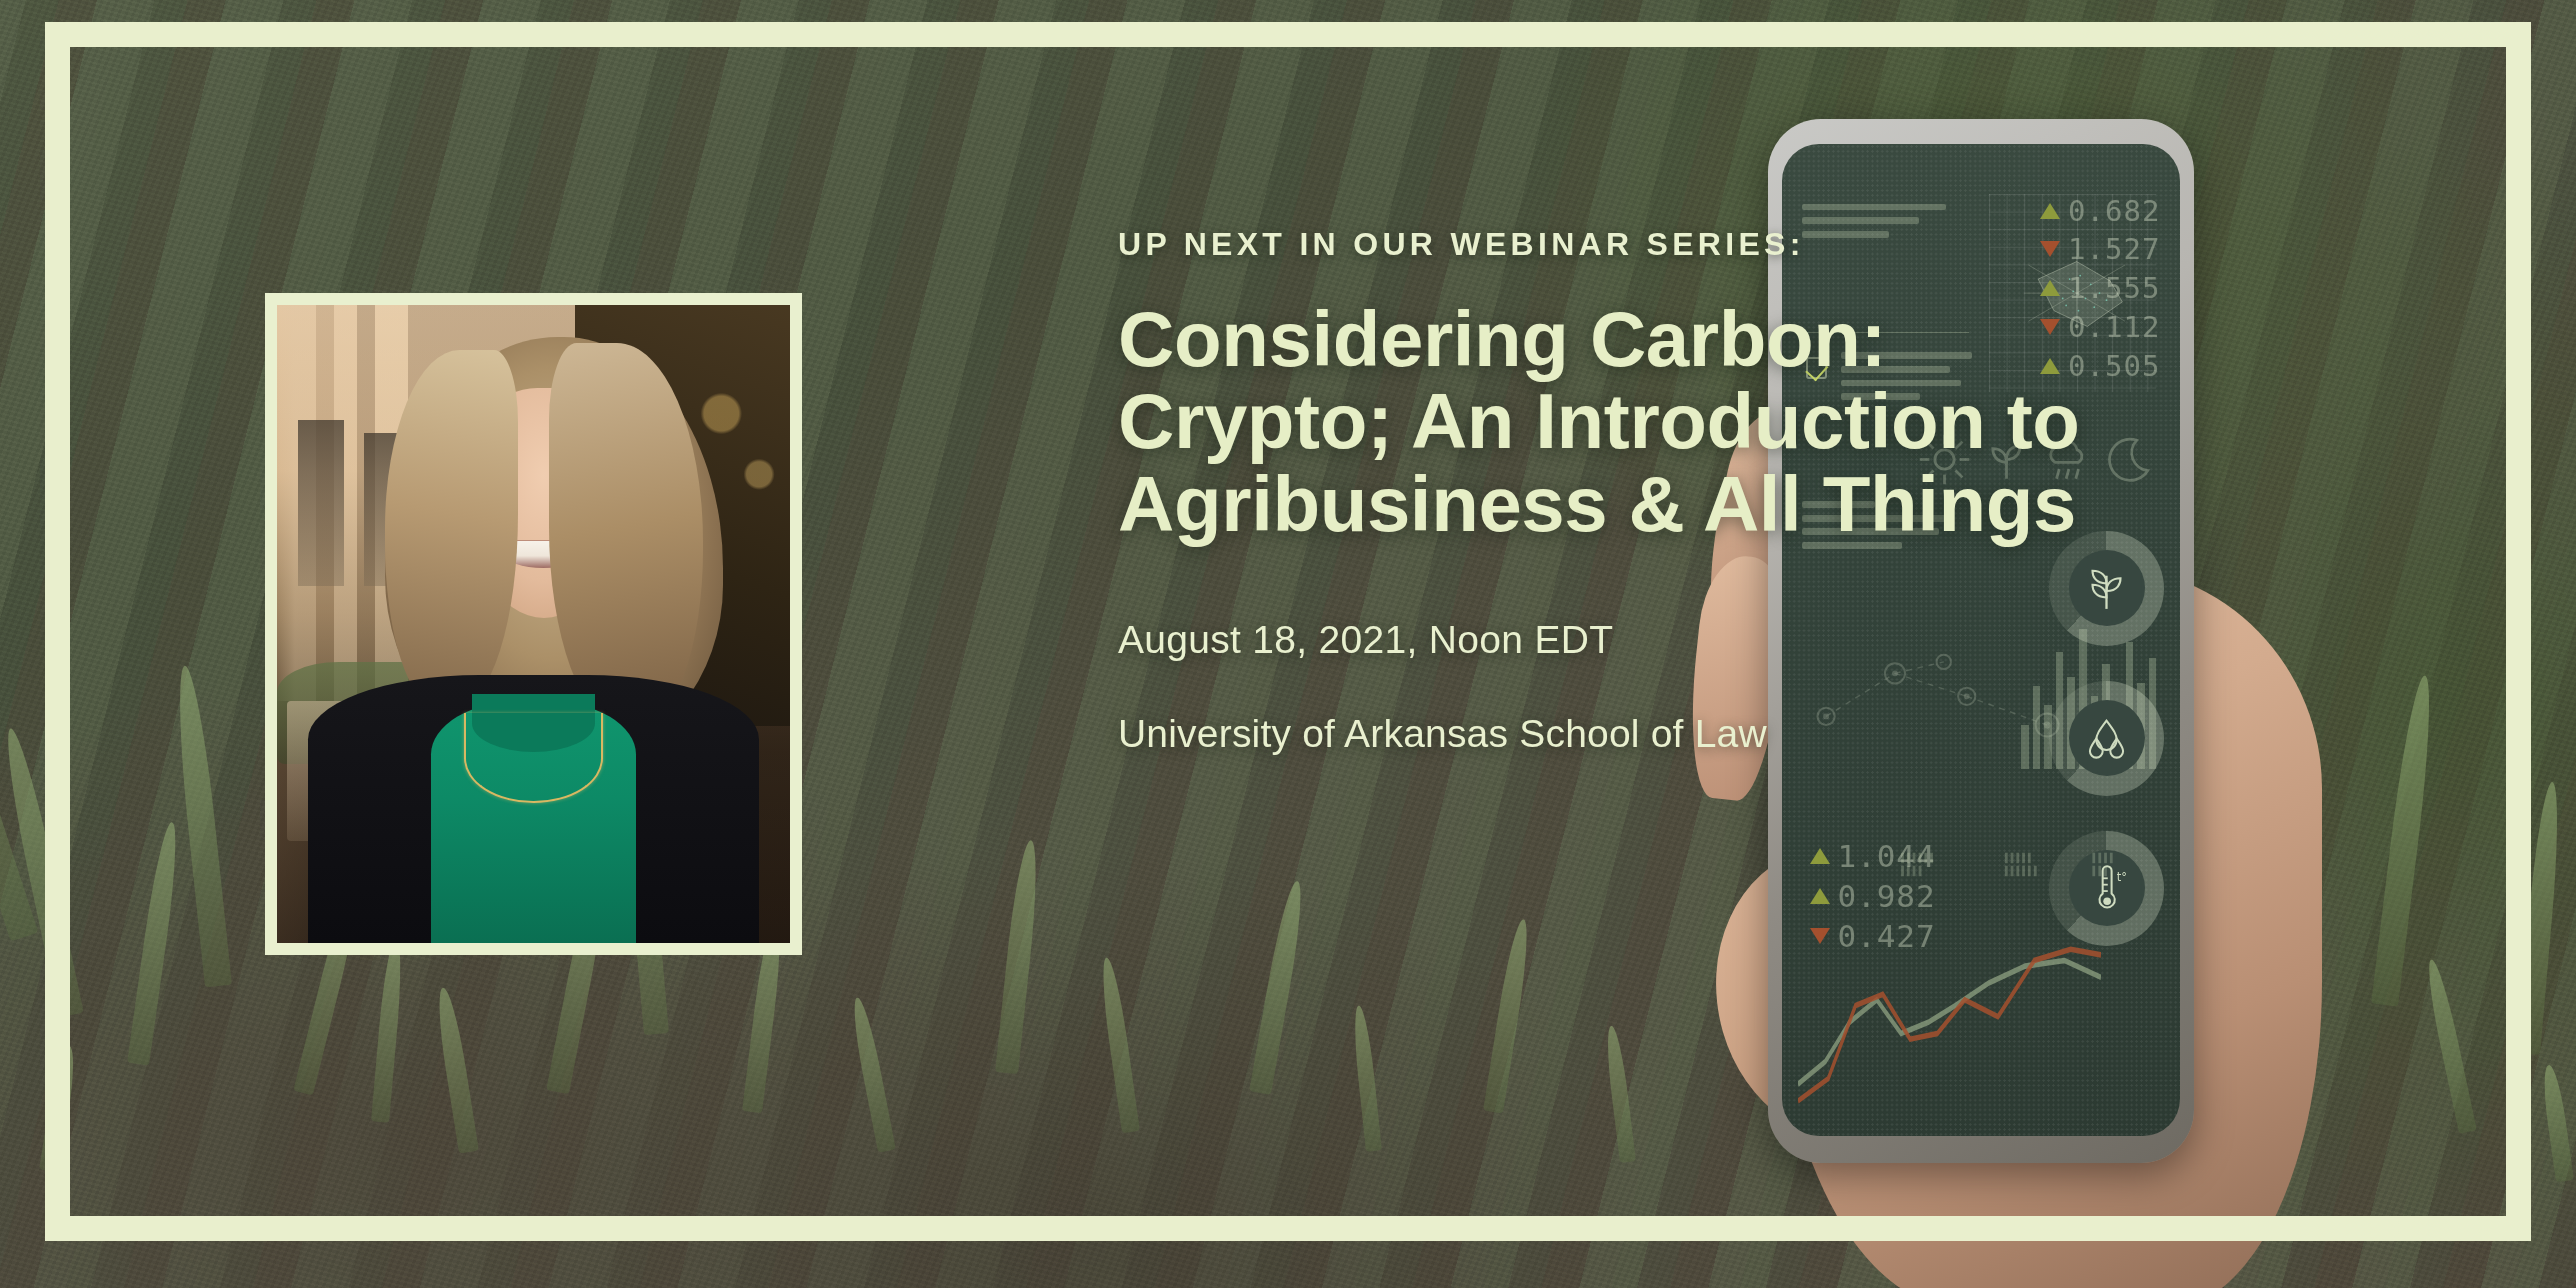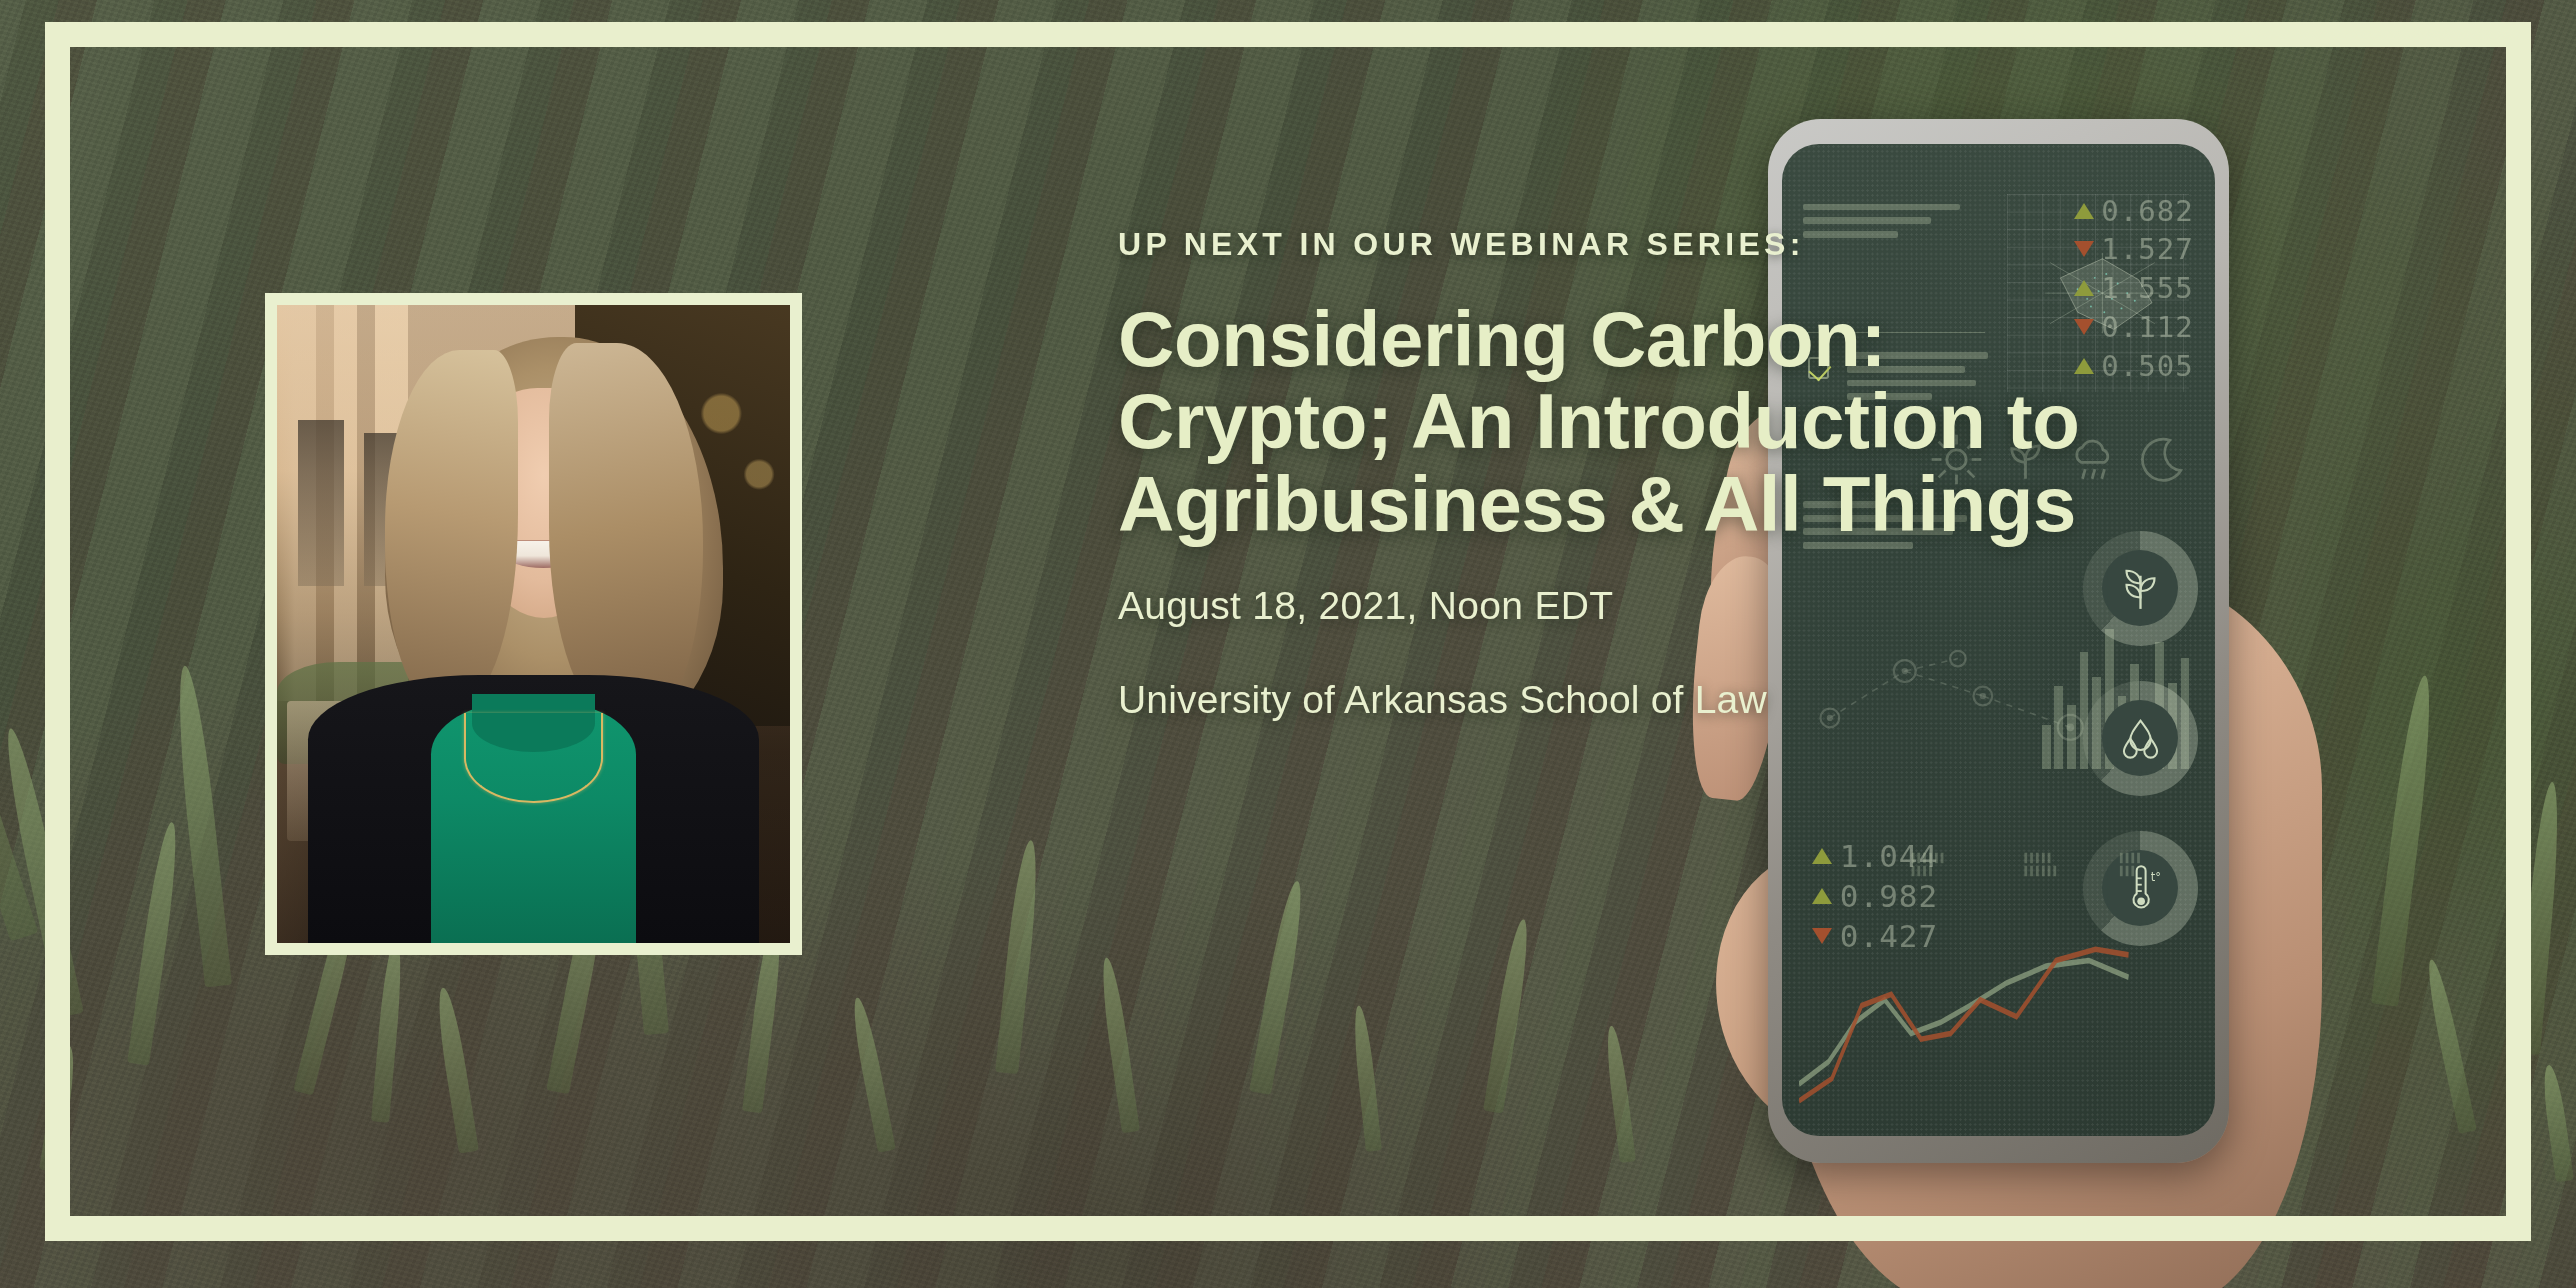--- a/index.html
+++ b/index.html
@@ -176,21 +176,21 @@
     border-radius:58% 42% 46% 52% / 52% 46% 54% 48%;
     transform:rotate(-16deg);
   }
   .finger {
     position:absolute;
     background:linear-gradient(160deg,#e0bb9e,#bc9076);
     border-radius:48% 48% 36% 36% / 30% 30% 58% 58%;
   }
   .phone {
     position:absolute; left:168px; top:-27px;
-    width:461px; height:1044px;
+    width:426px; height:1044px;
     background:linear-gradient(150deg,#c9c9c6 0%,#b7b5b0 30%,#8f8b84 62%,#6e6a62 100%);
     border-radius:53px;
     padding:25px 13.7px 27px 13.7px;
     box-shadow:0 11.7px 39px rgba(0,0,0,0.4);
   }
   .phone-screen {
     position:relative; width:100%; height:100%;
     background:linear-gradient(170deg,#3a4a40 0%,#33433a 40%,#2c3a32 100%);
     border-radius:37px;
     overflow:hidden;
@@ -304,21 +304,21 @@
     text-shadow:0 2px 9.8px rgba(20,30,18,0.55);
   }
   .headline {
     font-size:78px; font-weight:700;
     line-height:1.055;
     color:#e6eec6;
     letter-spacing:-0.4px;
     text-shadow:0 2.9px 15.6px rgba(20,30,18,0.5);
   }
   .date {
-    margin-top:39px;
+    margin-top:73px;
     font-size:39px; font-weight:400;
     color:#e9f0cf;
     letter-spacing:0.3px;
     text-shadow:0 2px 11.7px rgba(20,30,18,0.55);
   }
   .speaker {
     margin-top:47px;
     font-size:39px; font-weight:400;
     line-height:1.28;
     color:#e9f0cf;

